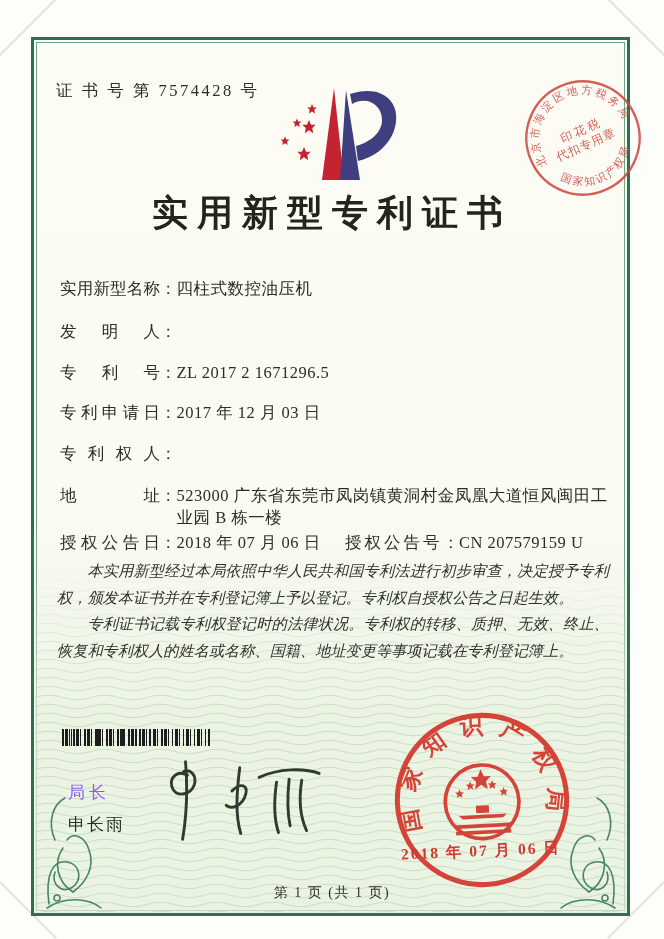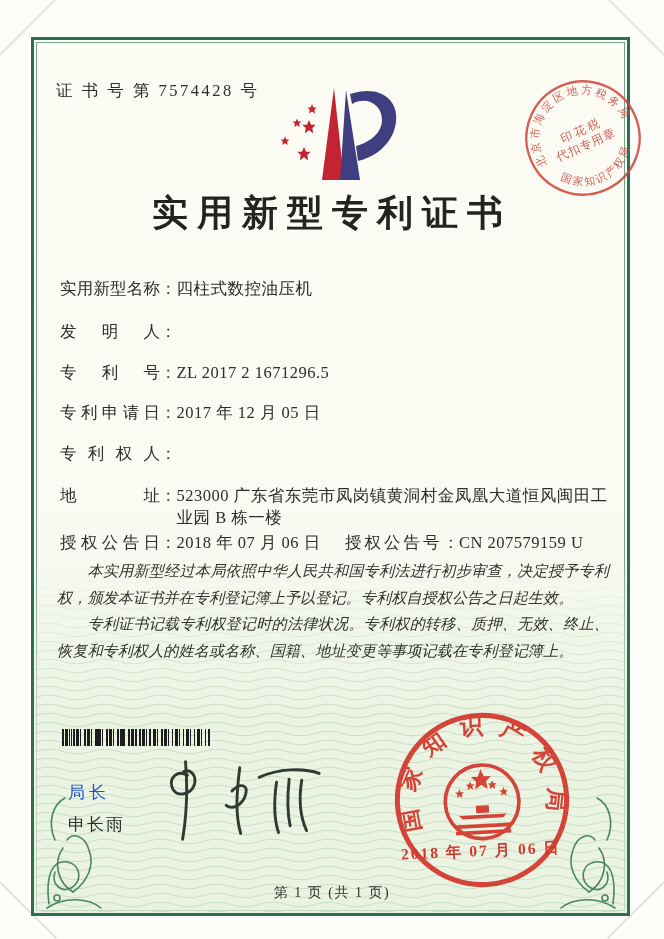--- a/index.html
+++ b/index.html
@@ -44,21 +44,21 @@
             line-height:26.6px;font-style:italic;text-align:justify;color:#31312c;z-index:3;}
   .bodytext p{margin:0;text-indent:2em;}
 
   .barcode{position:absolute;left:62px;top:729px;width:148px;height:17px;z-index:3;
      background:
        repeating-linear-gradient(90deg,#1d1d1d 0 1.5px,transparent 1.5px 3px,
          #1d1d1d 3px 6px,transparent 6px 7px,#1d1d1d 7px 8px,transparent 8px 11px),
        repeating-linear-gradient(90deg,transparent 0 9px,#1d1d1d 9px 10.5px,transparent 10.5px 13px);}
 
   .sig-title{position:absolute;left:68px;top:781px;font-size:17px;letter-spacing:4px;
-             color:#1d4ed8;z-index:3;}
+             color:#8b5cf6;z-index:3;}
   .sig-name{position:absolute;left:68px;top:813px;font-size:17px;letter-spacing:2px;
             color:#27302a;z-index:3;}
   .sig-script{position:absolute;left:150px;top:756px;width:195px;height:92px;z-index:3;}
 
   .seal{position:absolute;left:390px;top:708px;width:184px;height:184px;z-index:4;
         transform:rotate(-3deg);opacity:.93;}
   .seal-date{position:absolute;left:401px;top:841px;font-size:15.5px;font-weight:600;
              color:#cf3a2e;letter-spacing:2px;transform:rotate(-2.5deg);z-index:5;
              font-family:"Liberation Serif","DejaVu Serif",serif;}
 
@@ -168,21 +168,21 @@
       <span class="fcolon">：</span>
   </div>
   <div class="frow r3">
     <span class="flabel">专利号</span>
       <span class="fcolon">：</span>
     <span class="fvalue">ZL 2017 2 1671296.5</span>
   </div>
   <div class="frow r4">
     <span class="flabel">专利申请日</span>
       <span class="fcolon">：</span>
-    <span class="fvalue">2017 年 12 月 05 日</span>
+    <span class="fvalue">2017 年 12 月 03 日</span>
   </div>
   <div class="frow r5">
     <span class="flabel">专利权人</span>
       <span class="fcolon">：</span>
   </div>
   <div class="frow r6">
     <span class="flabel">地址</span>
       <span class="fcolon">：</span>
     <span class="fvalue">523000 广东省东莞市凤岗镇黄洞村金凤凰大道恒风闽田工业园 B 栋一楼</span>
   </div>

